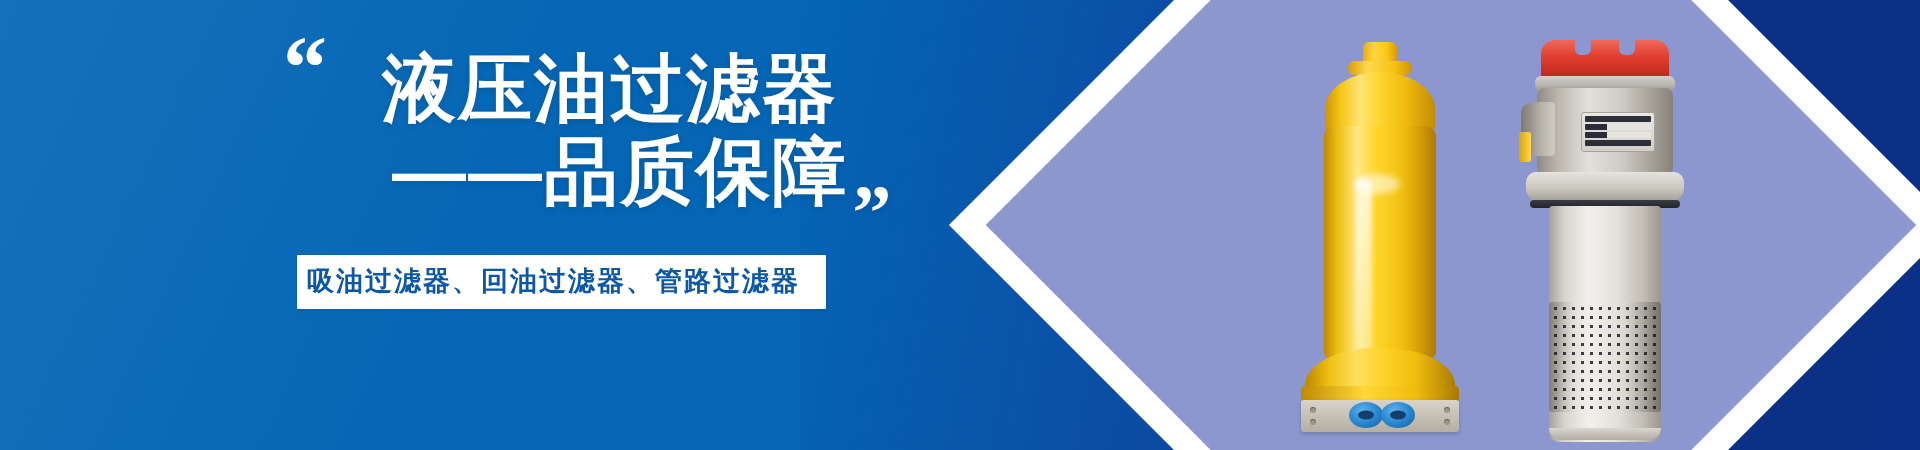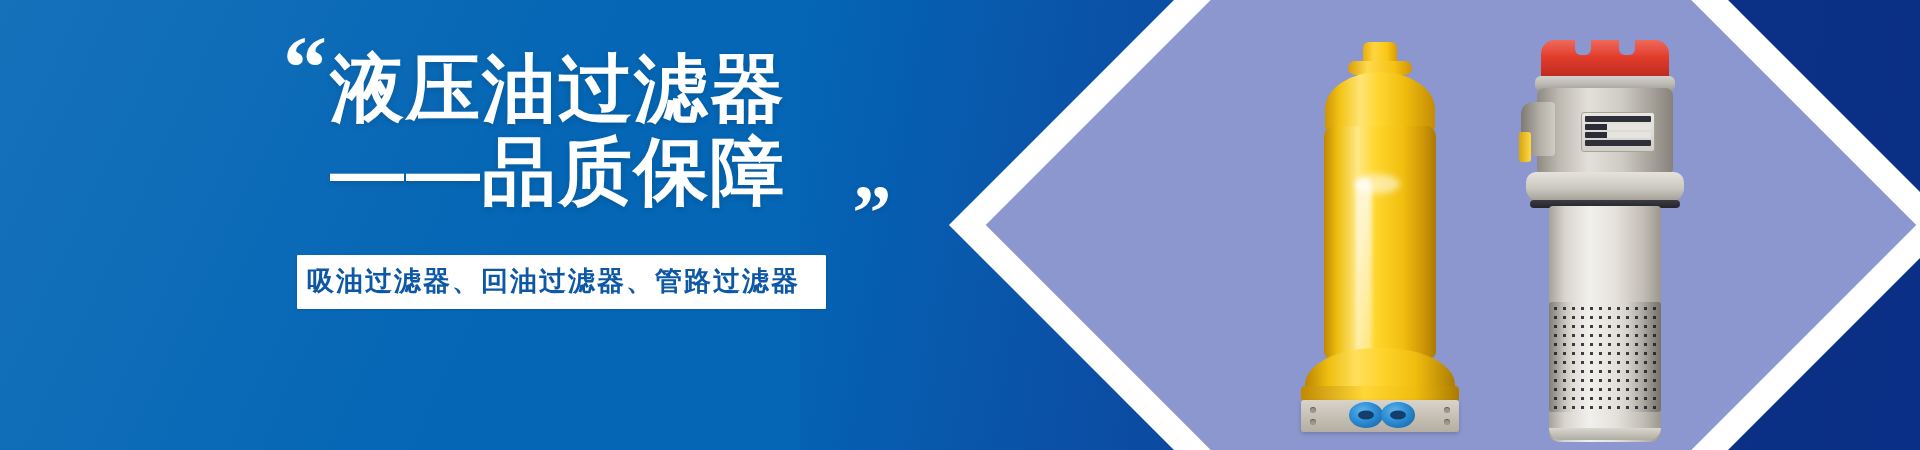--- a/index.html
+++ b/index.html
@@ -289,22 +289,24 @@
     width:560px;
   }
   .headline-line{
     color:#ffffff;
     font-size:74px;
     font-weight:700;
     line-height:1.12;
     letter-spacing:2px;
     white-space:nowrap;
     text-shadow:0 2px 6px rgba(0,0,0,.14);
+    text-align:center;
   }
   .headline-line.l2{
+    text-align:right;
     padding-right:42px;
     position:relative;
   }
   .quote-close{
     position:absolute;
     right:-4px; bottom:2px;
     color:#ffffff;
     font-size:78px;
     font-weight:700;
     line-height:1;

